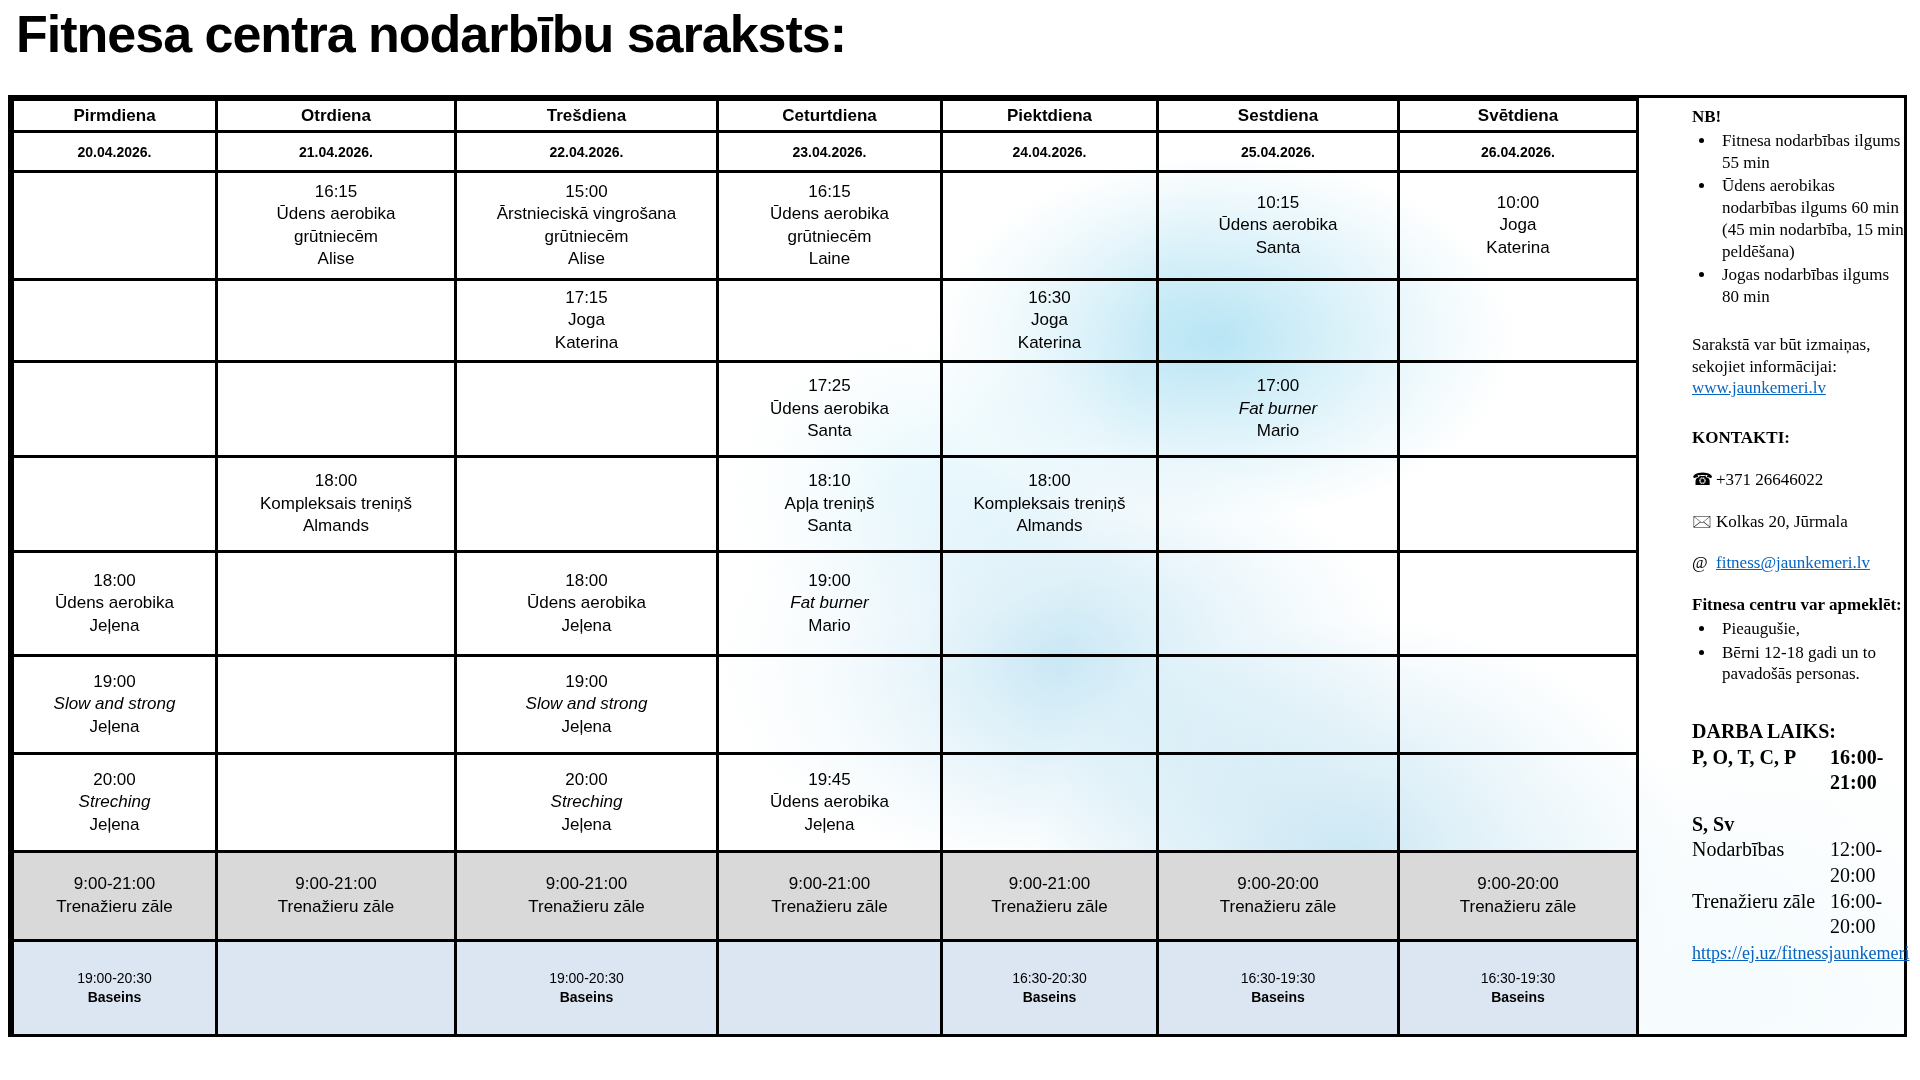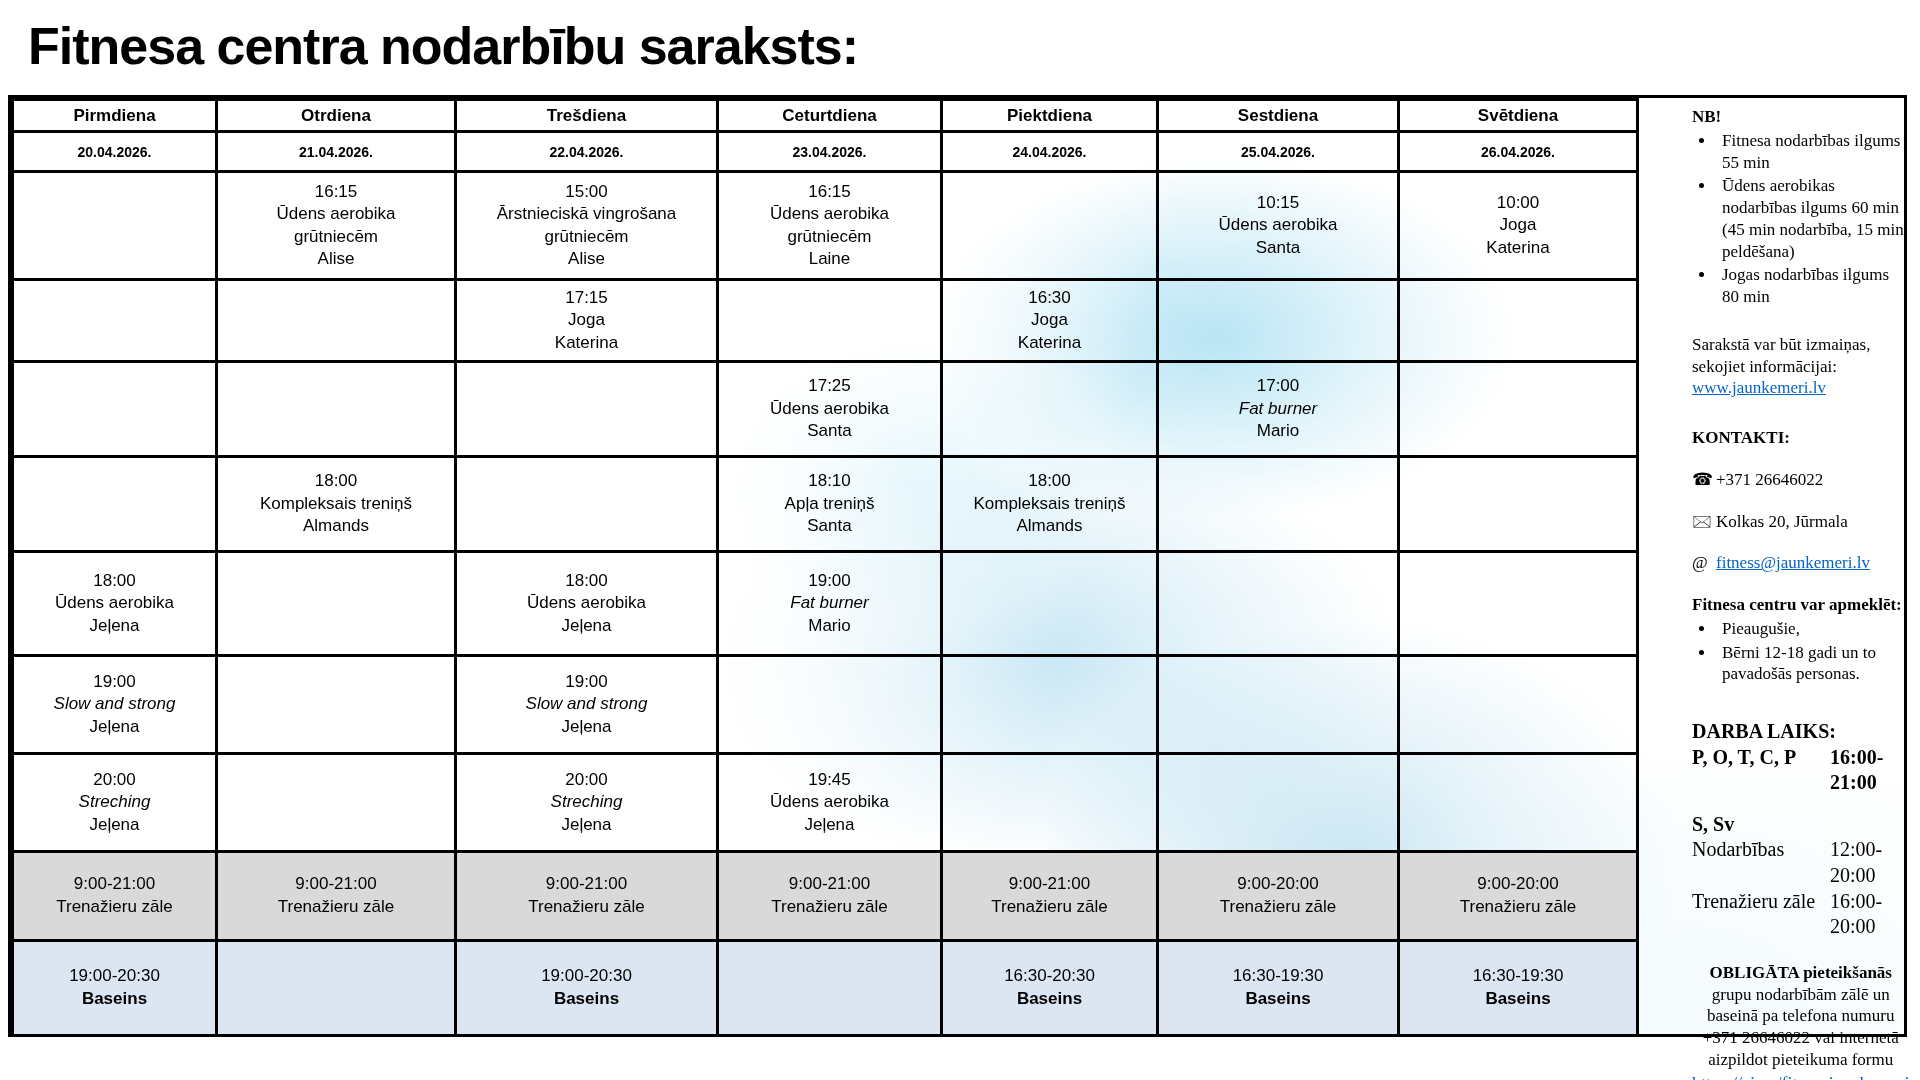--- a/index.html
+++ b/index.html
@@ -1,21 +1,21 @@
 <!DOCTYPE html>
 <html><head>
 <meta charset="utf-8">
 <style>
   html,body{margin:0;padding:0;background:#fff;}
   body{
     width:1920px;height:1080px;position:relative;overflow:hidden;
     font-family:"Liberation Sans","DejaVu Sans",sans-serif;color:#000;
   }
   .page-title{
-    position:absolute;top:4px;left:16px;margin:12px;
+    position:absolute;top:4px;left:16px;margin:0;
     font-size:52px;font-weight:bold;letter-spacing:-1px;
   }
   .board{
     position:absolute;left:8px;top:95px;width:1899px;height:942px;
     box-sizing:border-box;border:3px solid #000;display:flex;
     background:
       linear-gradient(105deg, rgba(255,255,255,1) 0%, rgba(255,255,255,1) 36%,
         rgba(255,255,255,0.25) 56%, rgba(255,255,255,0.6) 80%, rgba(255,255,255,0.85) 100%),
       radial-gradient(ellipse 420px 260px at 1210px 240px, rgba(120,205,235,0.75), rgba(120,205,235,0) 70%),
       radial-gradient(ellipse 500px 300px at 1040px 560px, rgba(95,185,225,0.45), rgba(95,185,225,0) 70%),
@@ -30,21 +30,21 @@
   }
   table.schedule th,table.schedule td{
     border:3px solid #000;text-align:center;vertical-align:middle;
     padding:2px 4px;box-sizing:border-box;
   }
   th.day{font-size:17px;font-weight:bold;}
   th.date{font-size:14px;font-weight:bold;}
   td .cellbox{display:inline-block;max-width:190px;font-size:17px;line-height:1.32;}
   td .activity.italic{font-style:italic;}
   tr.gym-row td{font-size:17px;line-height:1.35;}
-  tr.pool-row td{font-size:17px;line-height:1.35;}
+  tr.pool-row td{font-size:14px;line-height:1.35;}
   tr.pool-row .place{font-weight:bold;}
   .sidebar{
     flex:1;box-sizing:border-box;padding:8px 10px 8px 12px;
     font-size:17px;line-height:1.28;font-family:Liberation Serif, serif;
   }
   .b{font-weight:bold;}
   .sidebar ul{margin:2px 0 0 2px;padding-left:22px;}
   .sidebar ul li{margin-bottom:2px;padding-left:6px;}
   .changes{margin-top:26px;}
   .contacts{margin-top:28px;}
@@ -258,18 +258,15 @@
       <div class="hours-line">
         <span class="hl-label">Nodarbības</span>
         <span>12:00-20:00</span>
       </div>
       <div class="hours-line">
         <span class="hl-label">Trenažieru zāle</span>
         <span>16:00-20:00</span>
       </div>
     </div>
 
-    <p class="booking">
-      <strong>OBLIGĀTA pieteikšanās</strong><span> grupu nodarbībām zālē un baseinā pa telefona numuru +371 26646022 vai internetā aizpildot pieteikuma formu</span>
-    </p>
     <a class="lnk booking-link" href="#">https://ej.uz/fitnessjaunkemeri</a>
   </aside>
 </div>
 
 </body></html>

